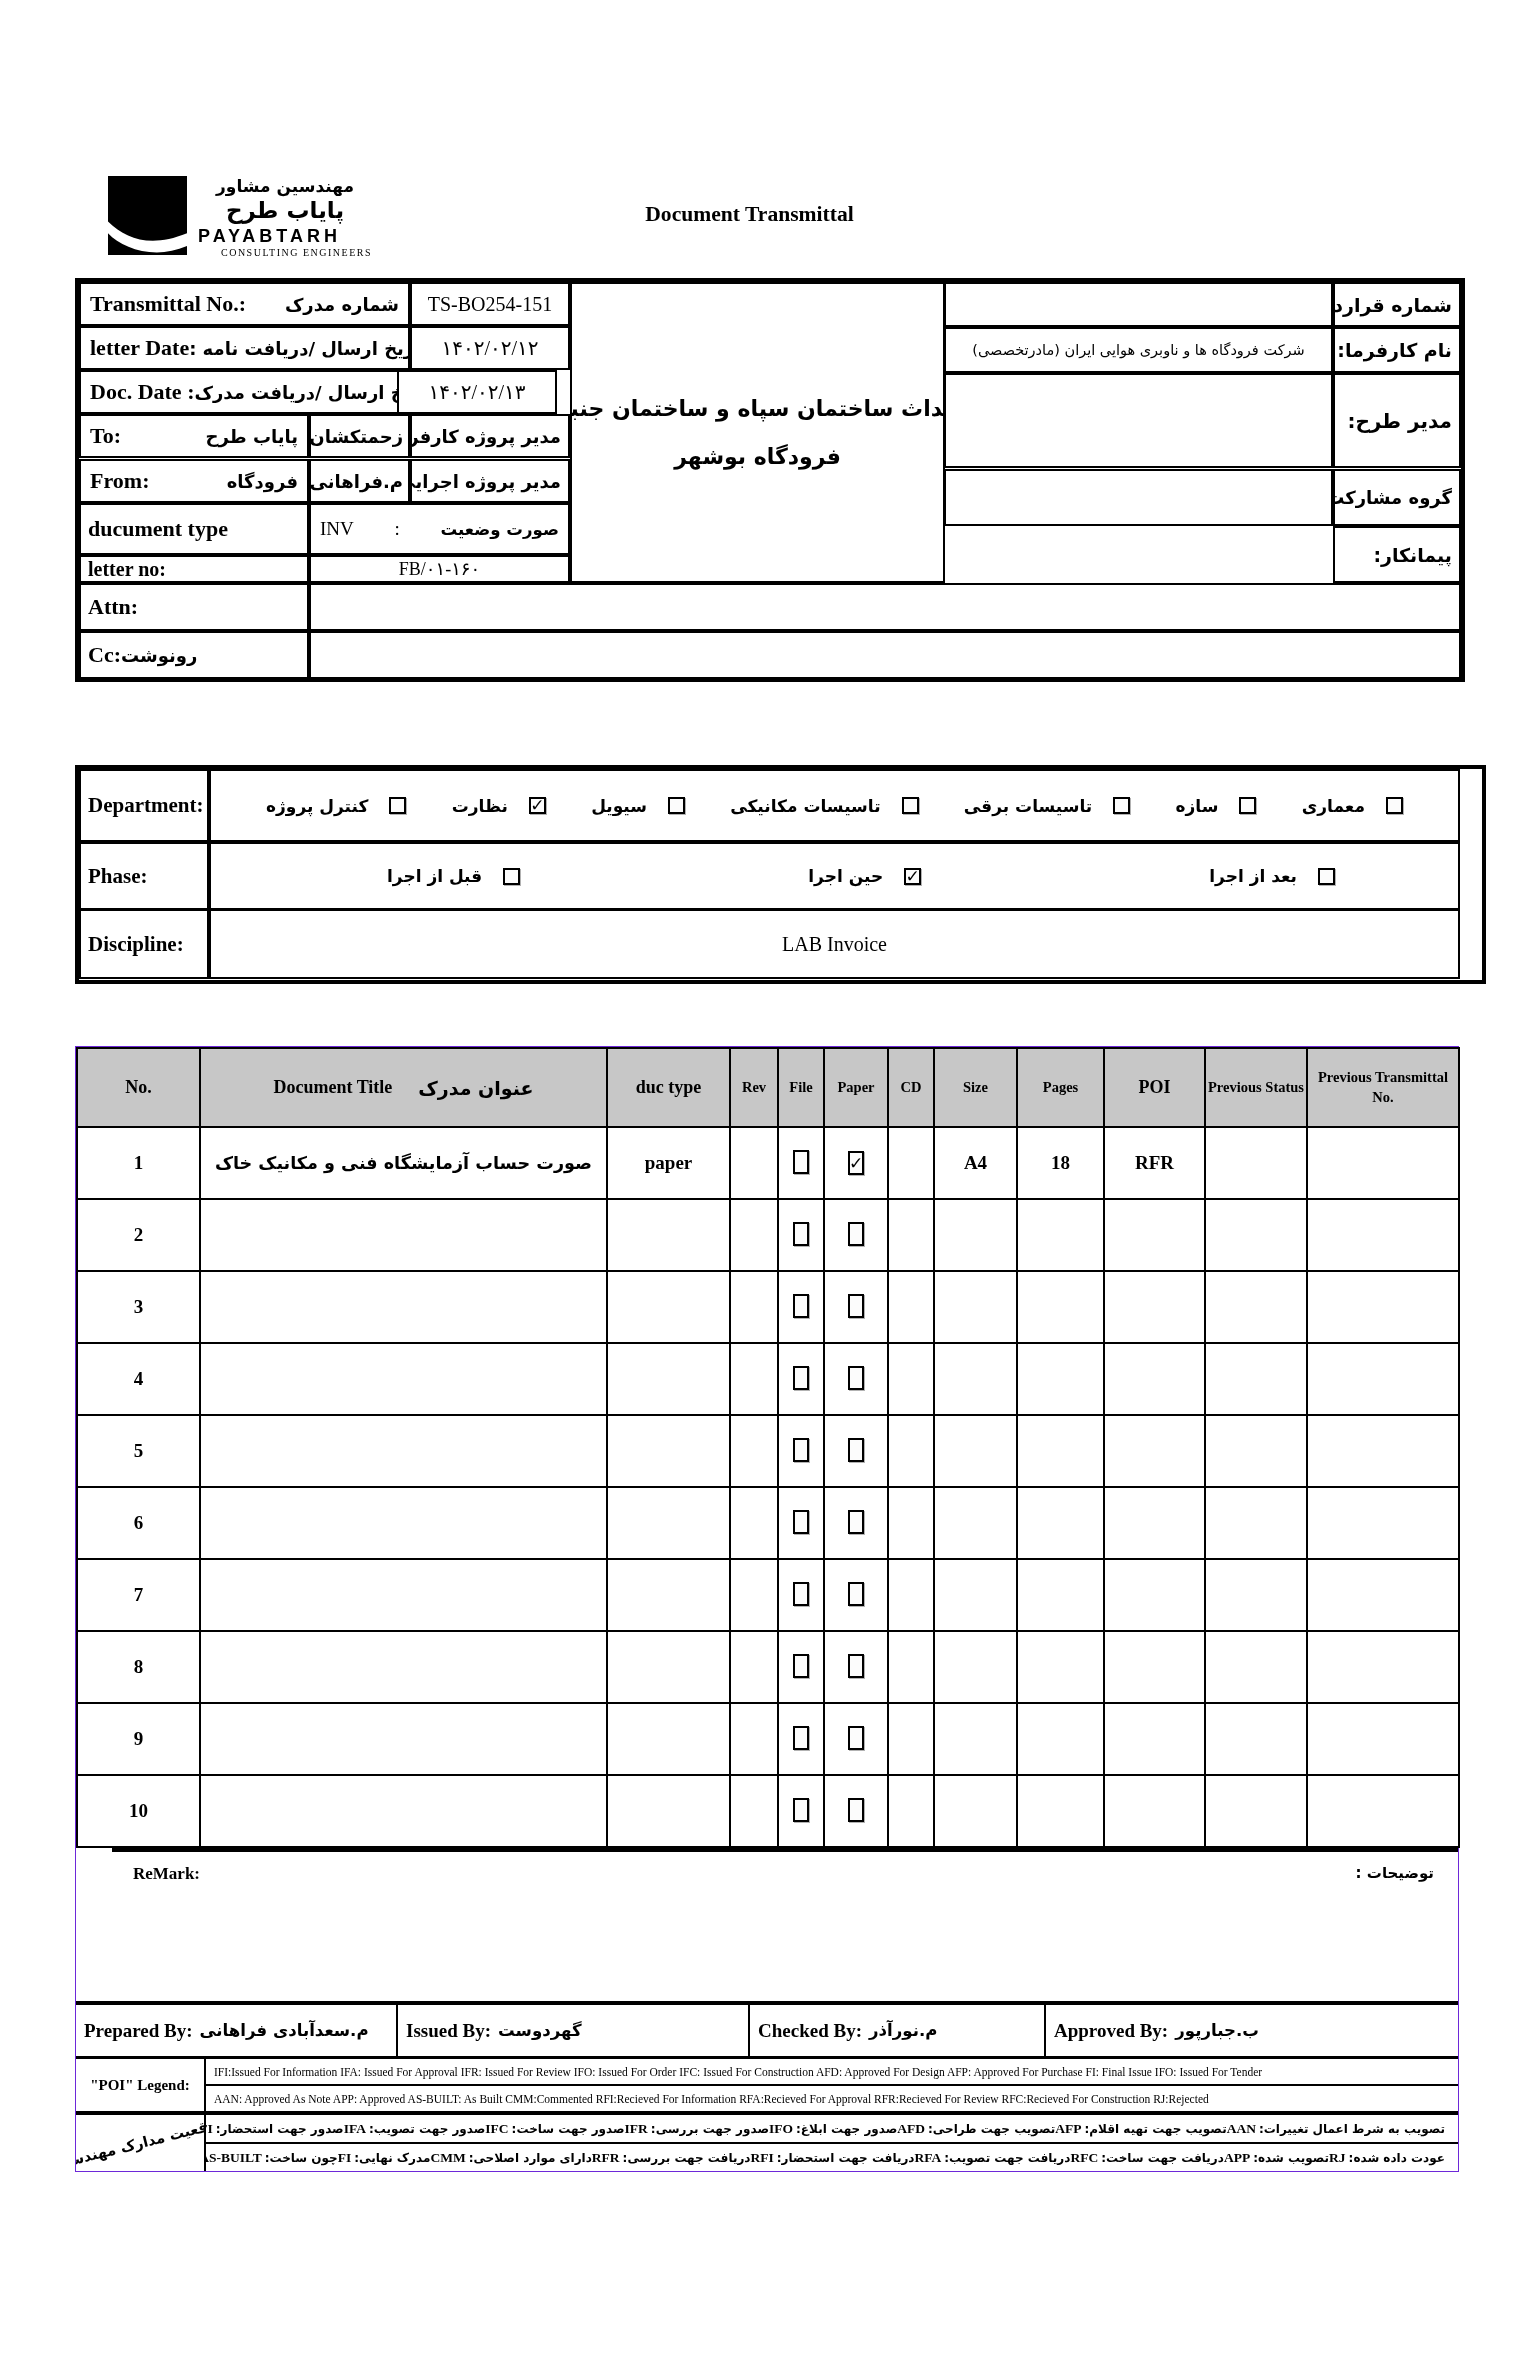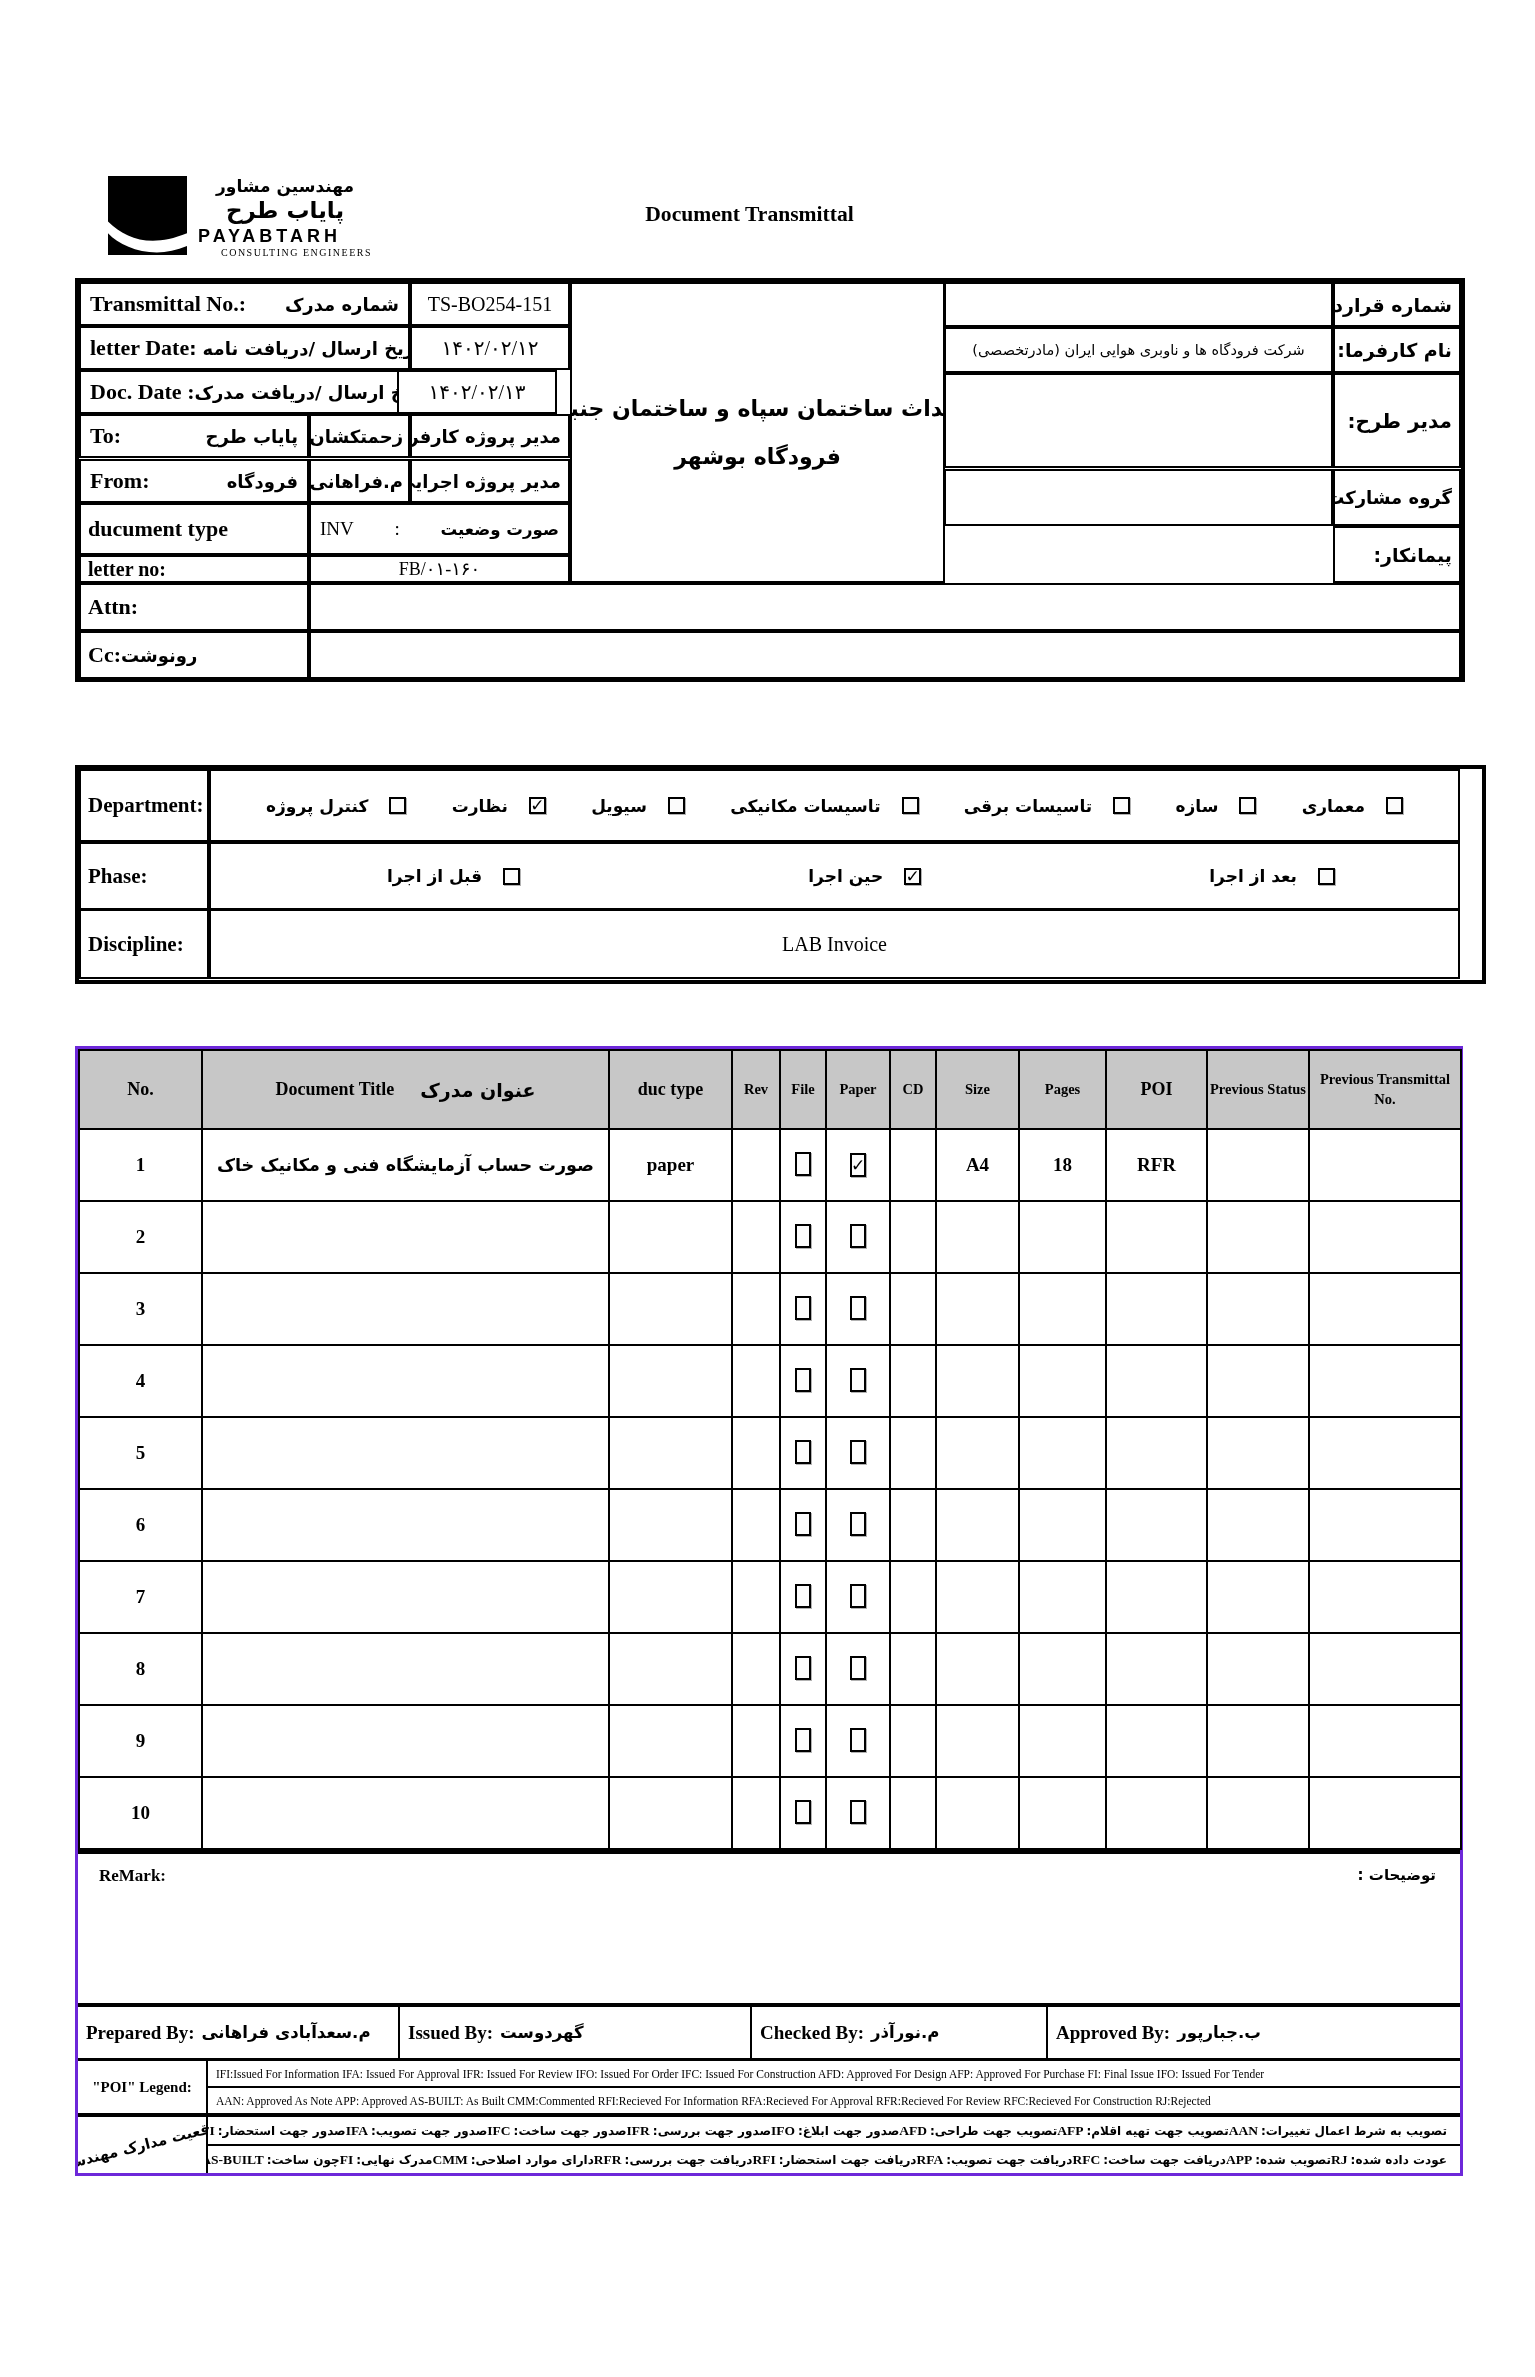--- a/index.html
+++ b/index.html
@@ -30,32 +30,32 @@
   
   .cb{width:17px;height:17px;box-sizing:border-box;border:2px solid #000;background:#fcfcfc;
       display:inline-flex;align-items:center;justify-content:center;flex:none;
       box-shadow:1px 1px 0 rgba(0,0,0,0.3);}
   .cb-tall{width:16px;height:24px;}
   .cb-checked::after{content:"✓";font-size:17px;font-weight:bold;line-height:1;}
   .cb-item{display:inline-flex;align-items:center;gap:21px;direction:rtl;}
   .cb-label{font-weight:bold;font-size:17px;direction:rtl;white-space:nowrap;}
   .checks{direction:rtl;justify-content:space-between;}
   
-  .main-frame{position:absolute;left:75px;top:1046px;width:1382px;border:3px solid #6d28d9;background:#fff;}
+  .main-frame{position:absolute;left:75px;top:1046px;width:1382px;border:1px solid #6d28d9;background:#fff;}
   table.main{border-collapse:collapse;table-layout:fixed;width:100%;}
   table.main th,table.main td{border:2px solid #000;overflow:hidden;}
   table.main thead th{background:#c7c7c7;height:75px;font-family:"Liberation Serif",serif;font-weight:bold;font-size:18px;text-align:center;}
   table.main thead th.small-head{font-size:14.5px;line-height:1.35;}
   table.main tbody td{height:68px;text-align:center;vertical-align:middle;}
   .th-title{display:flex;align-items:center;justify-content:center;gap:26px;}
   .td-serif{font-family:"Liberation Serif",serif;font-weight:bold;font-size:19px;}
   .td-fa{font-weight:bold;font-size:17.6px;direction:rtl;}
   .cb-cell{text-align:center;}
   
-  .remark{position:relative;height:149px;border-top:4px solid #000;}
+  .remark{position:relative;height:149px;border-top:4px solid #000;margin-left:36px;}
   .remark-en{position:absolute;left:21px;top:12px;font-family:"Liberation Serif",serif;font-weight:bold;font-size:17px;}
   .remark-fa{position:absolute;right:24px;top:12px;font-size:15px;font-weight:bold;direction:rtl;}
   .sigs{display:flex;height:51px;border-top:4px solid #000;}
   .sig{box-sizing:border-box;display:flex;align-items:center;gap:7px;padding:0 8px;border-right:2px solid #000;overflow:hidden;}
   .sig:last-child{border-right:none;}
   .sig-label{font-family:"Liberation Serif",serif;font-weight:bold;font-size:19px;white-space:nowrap;}
   .sig-name{font-size:16.6px;font-weight:bold;direction:rtl;white-space:nowrap;}
   .poi{display:flex;border-top:3px solid #000;}
   .poi-label{width:128px;flex:none;display:flex;align-items:center;justify-content:center;
              border-right:2px solid #000;font-family:"Liberation Serif",serif;font-weight:bold;font-size:15px;text-align:center;}

